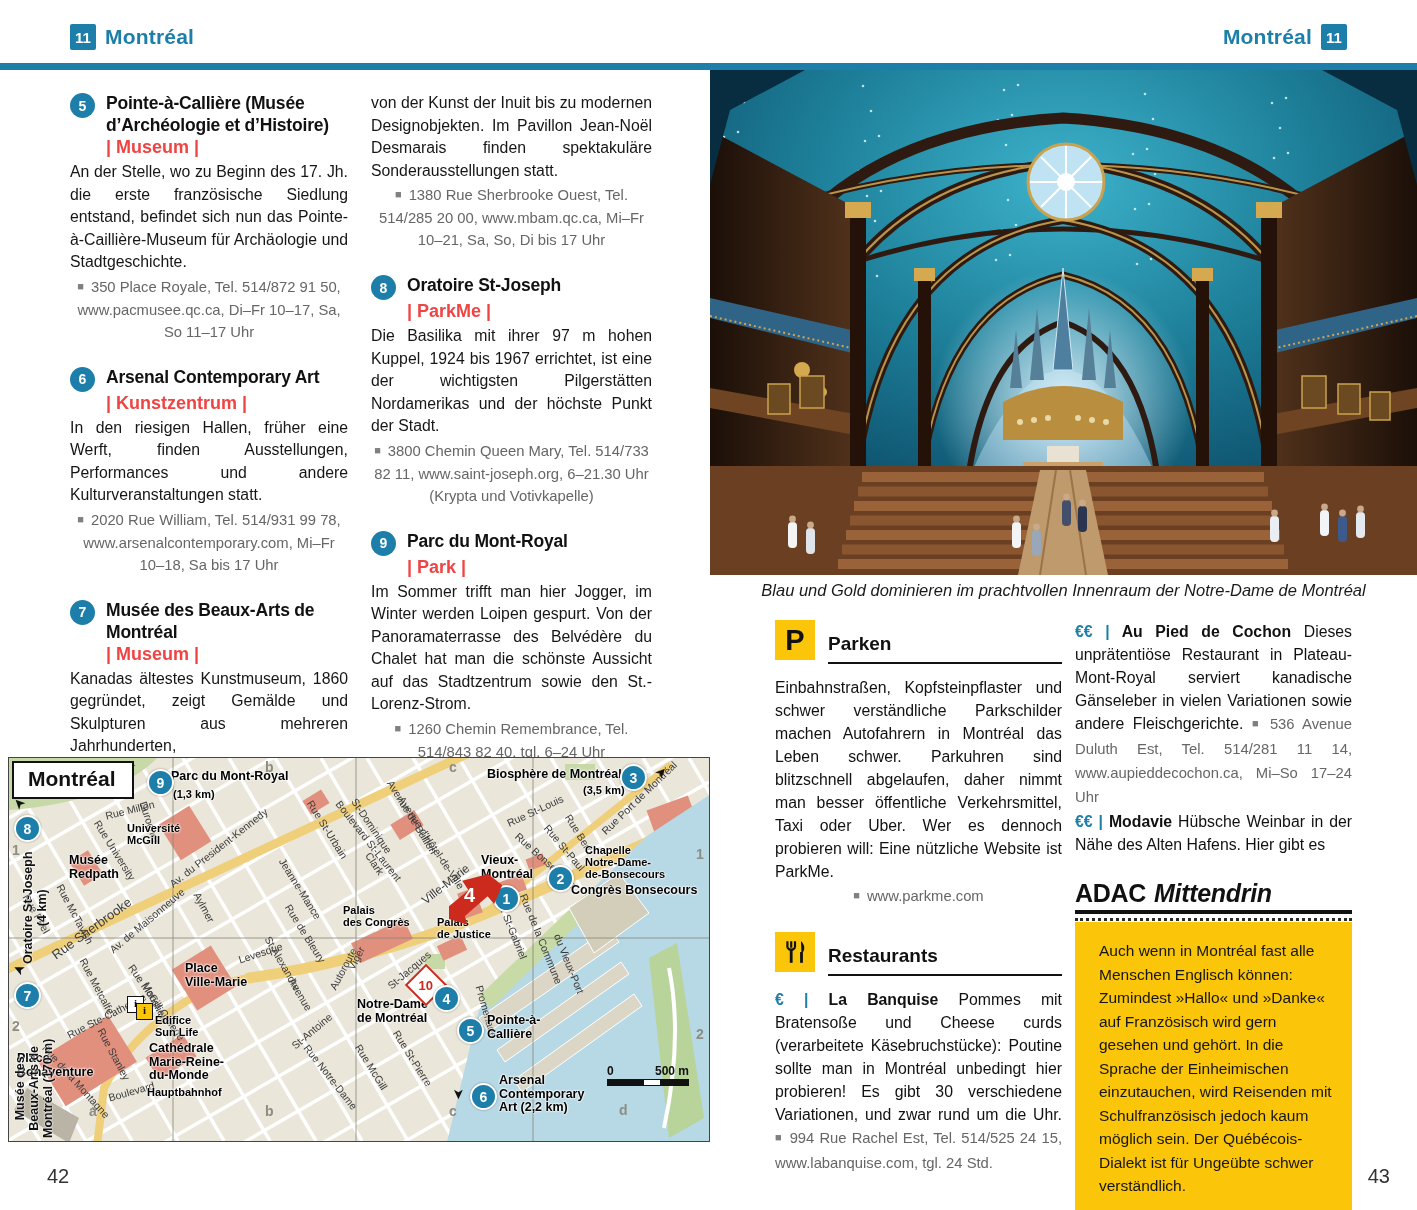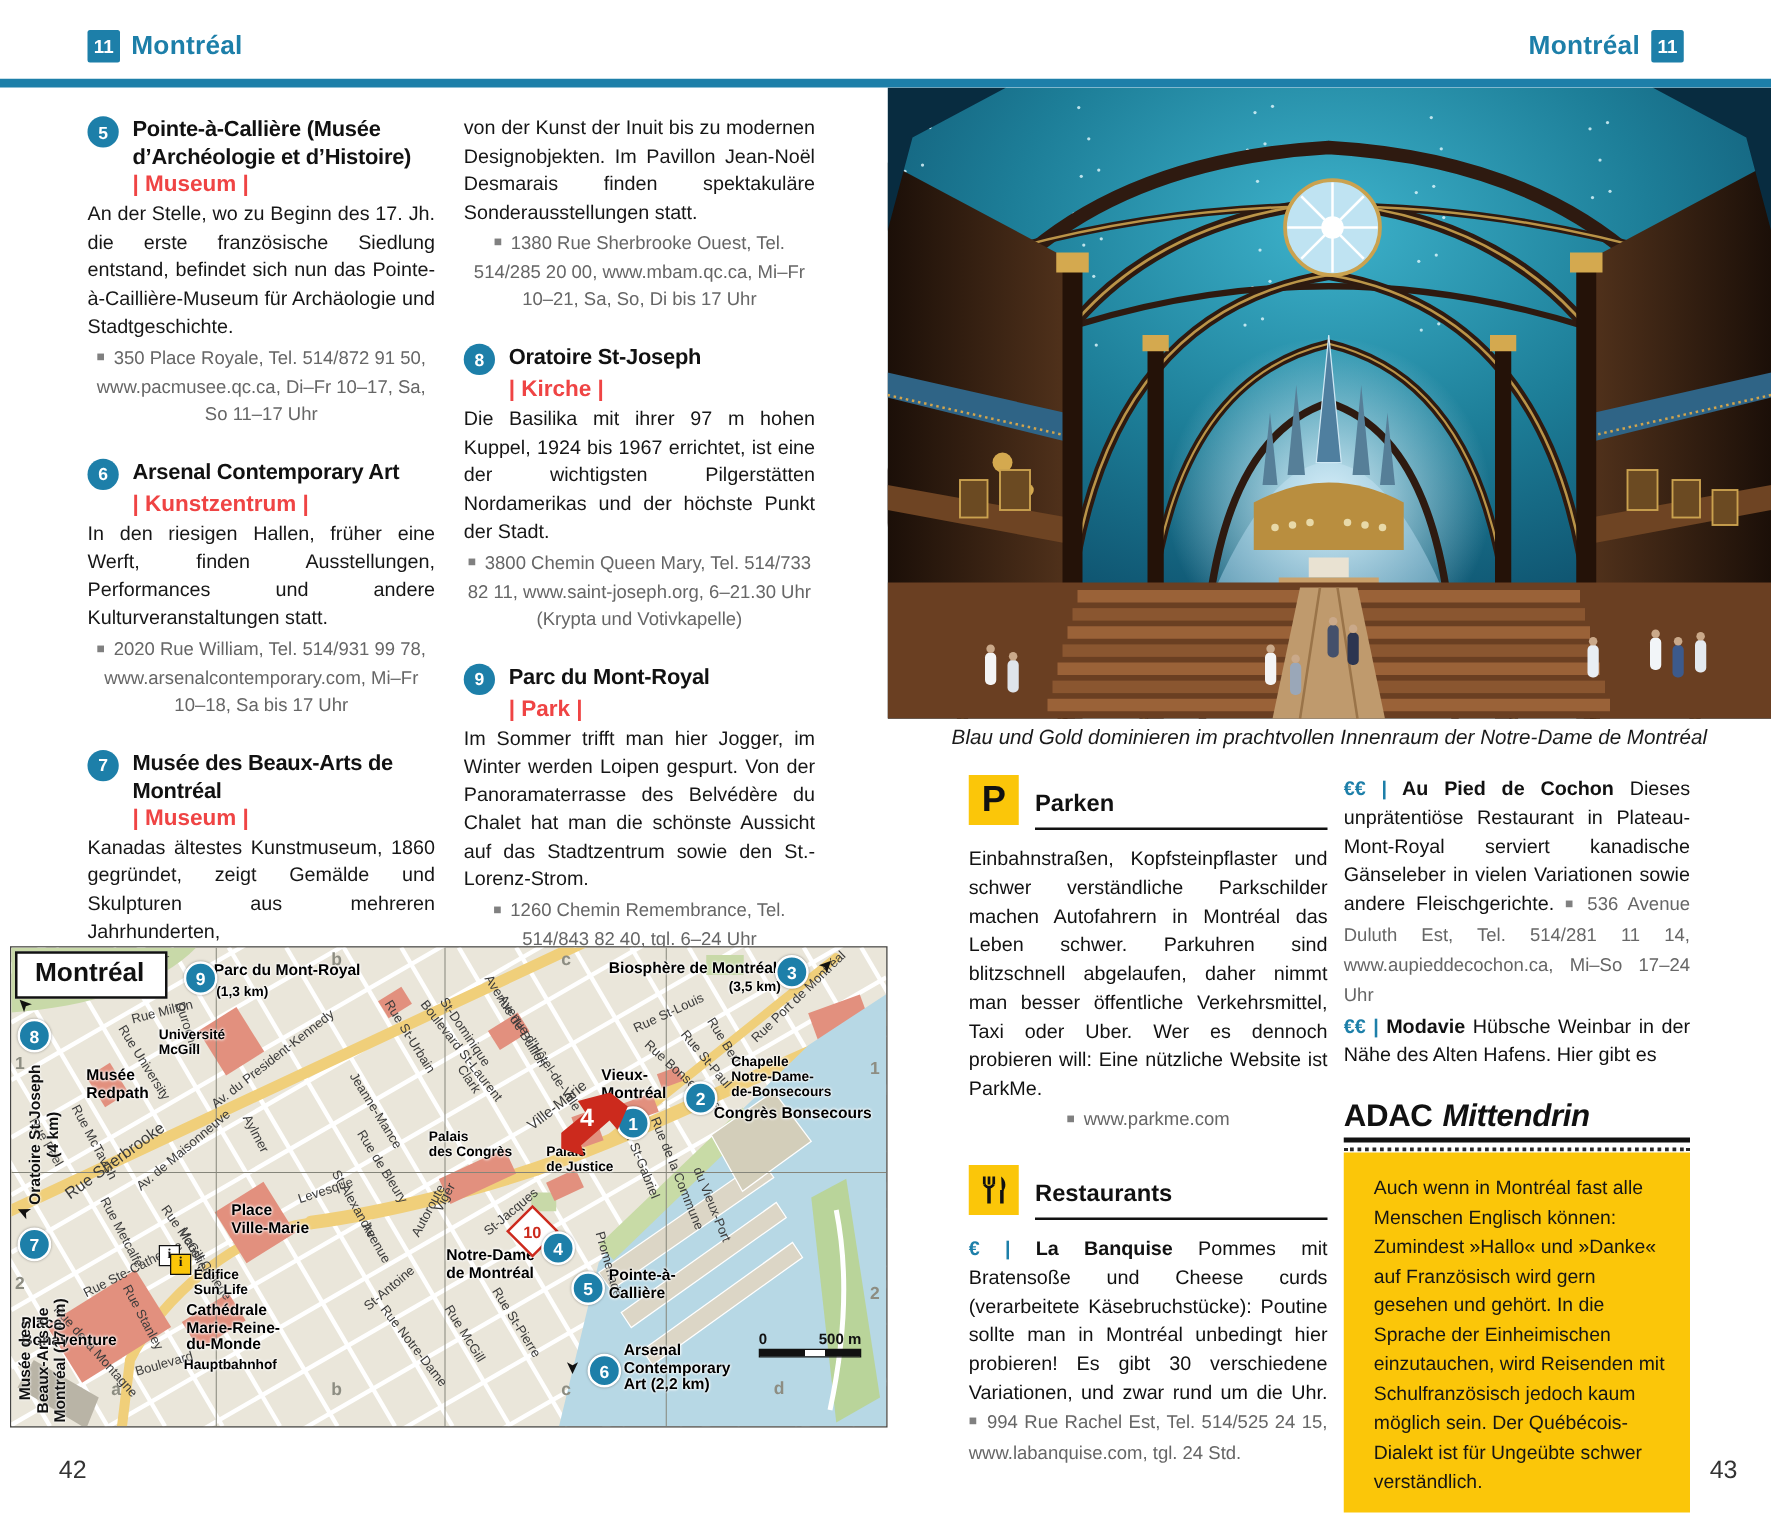--- a/index.html
+++ b/index.html
@@ -127,21 +127,21 @@
 <div class="col" id="col2">
   <div class="entry">
     <div class="e-body">von der Kunst der Inuit bis zu modernen Designobjekten. Im Pavillon Jean-Noël Desmarais finden spektakuläre Sonderausstellungen statt.</div>
     <div class="addr"><span class="sq">■</span><span>1380 Rue Sherbrooke Ouest, Tel. 514/285 20 00, www.mbam.qc.ca, Mi–Fr 10–21, Sa, So, Di bis 17 Uhr</span></div>
   </div>
   <div class="entry">
     <div class="e-head">
         <div class="e-num">8</div>
       <div class="e-title">Oratoire St-Joseph</div>
       </div>
-    <div class="e-cat">| Kirche |</div>
+    <div class="e-cat">| ParkMe |</div>
     <div class="e-body">Die Basilika mit ihrer 97 m hohen Kuppel, 1924 bis 1967 errichtet, ist eine der wichtigsten Pilgerstätten Nordamerikas und der höchste Punkt der Stadt.</div>
     <div class="addr"><span class="sq">■</span><span>3800 Chemin Queen Mary, Tel. 514/733 82 11, www.saint-joseph.org, 6–21.30 Uhr (Krypta und Votivkapelle)</span></div>
   </div>
   <div class="entry">
     <div class="e-head">
         <div class="e-num">9</div>
       <div class="e-title">Parc du Mont-Royal</div>
       </div>
     <div class="e-cat">| Park |</div>
     <div class="e-body">Im Sommer trifft man hier Jogger, im Winter werden Loipen gespurt. Von der Panoramaterrasse des Belvédère du Chalet hat man die schönste Aussicht auf das Stadtzentrum sowie den St.-Lorenz-Strom.</div>

